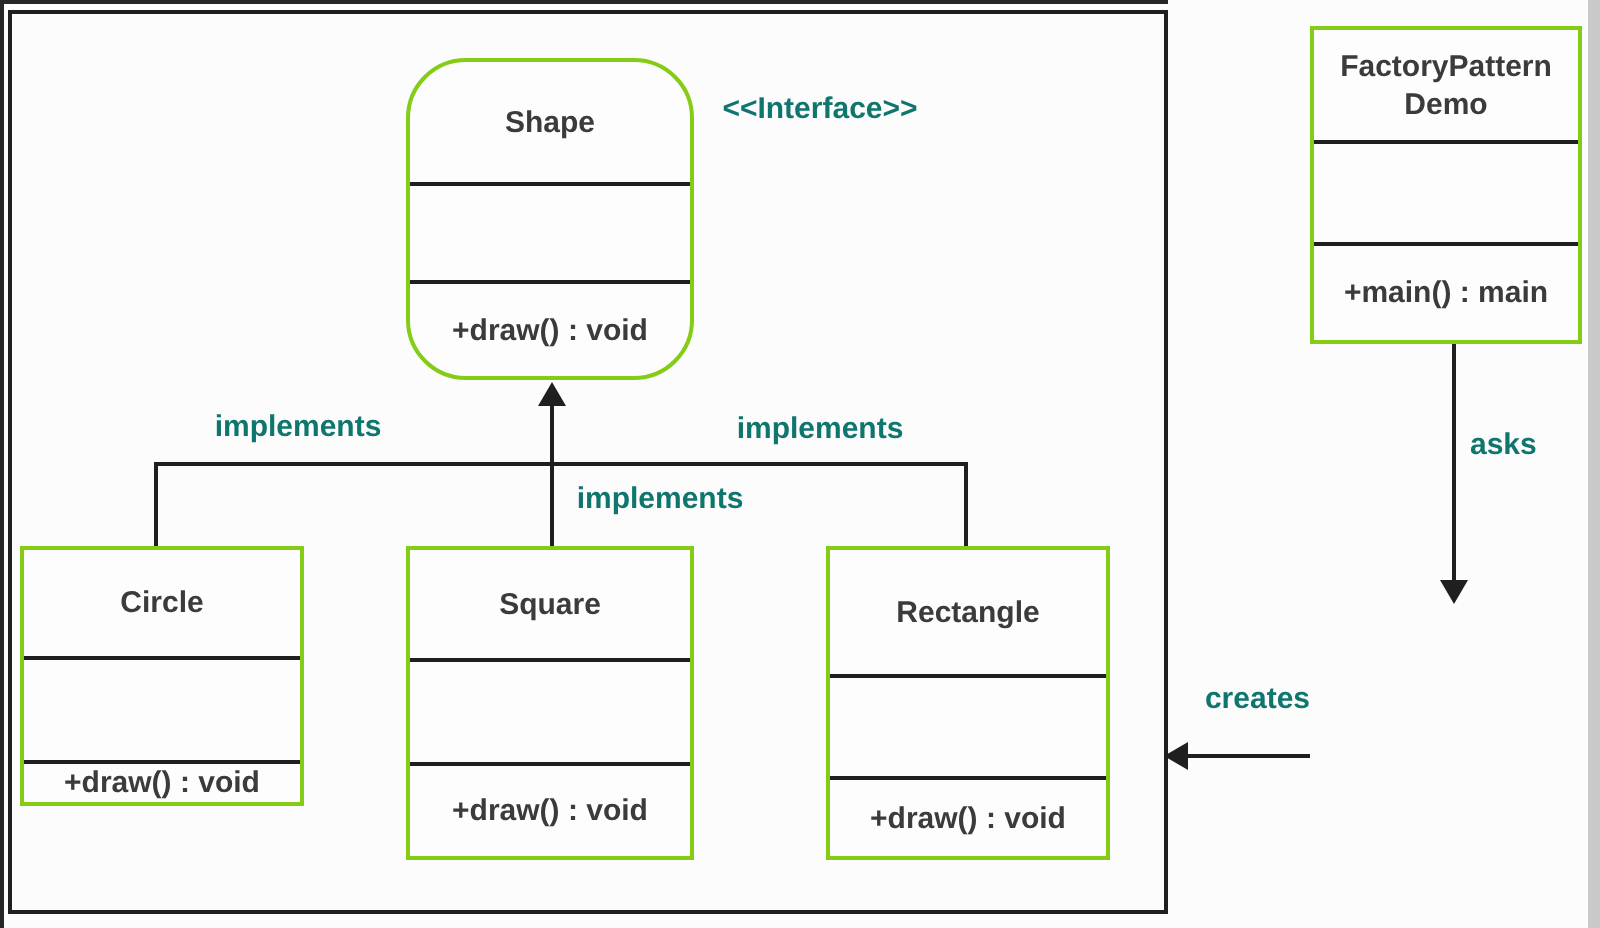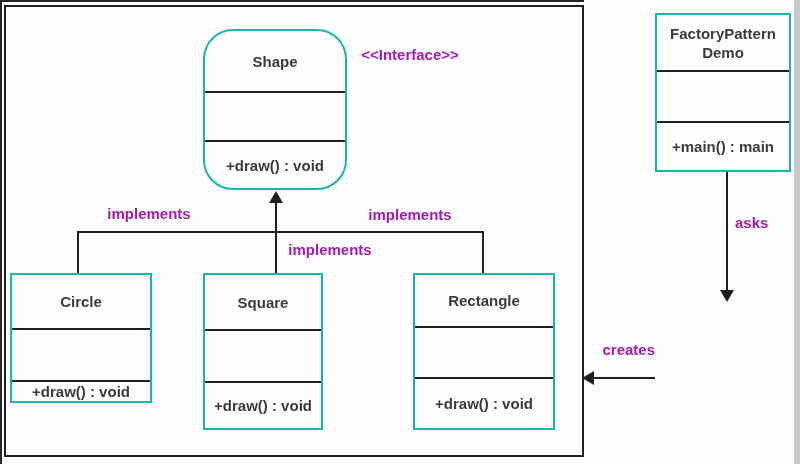--- a/index.html
+++ b/index.html
@@ -16,35 +16,35 @@
   }
   
   .edge-top{position:absolute;left:0;top:0;width:584px;height:2px;background:#262626;}
   .edge-left{position:absolute;left:0;top:0;width:2px;height:464px;background:#262626;}
   .edge-right{position:absolute;left:794px;top:0;width:6px;height:464px;background:#c9c9c9;}
 
   .frame{
     position:absolute;border:2px solid #1f1f1f;background:transparent;
   }
   .uml-class{
-    position:absolute;border:2px solid #14b8a6;background:#fdfdfd;
+    position:absolute;border:2px solid #84cc16;background:#fdfdfd;
     display:flex;flex-direction:column;box-sizing:border-box;
     font-weight:bold;color:#3b3b3b;
   }
   .compartment{
     box-sizing:border-box;
     display:flex;align-items:center;justify-content:center;
     text-align:center;font-size:15px;line-height:19px;
     padding:0 4px;
   }
   .compartment.divided{border-bottom:2px solid #1f1f1f;}
   .compartment.grow{flex:1;}
   .line{position:absolute;background:#1f1f1f;}
   .lbl{
-    position:absolute;font-size:15px;font-weight:bold;color:#a21caf;
+    position:absolute;font-size:15px;font-weight:bold;color:#0f766e;
     white-space:nowrap;
   }
   .arrow{position:absolute;width:0;height:0;}
   .arrow-up{border-left:7px solid transparent;border-right:7px solid transparent;border-bottom:12px solid #1f1f1f;}
   .arrow-down{border-left:7px solid transparent;border-right:7px solid transparent;border-top:12px solid #1f1f1f;}
   .arrow-left{border-top:7px solid transparent;border-bottom:7px solid transparent;border-right:12px solid #1f1f1f;}
   .stereotype{font-size:15px;font-weight:bold;}
 </style>
 </head>
 <body>
@@ -64,28 +64,28 @@
   </div>
 
   <div class="lbl stereotype" style="left:350px;top:46px;width:120px;text-align:center;">&lt;&lt;Interface&gt;&gt;</div>
 
   <div class="uml-class" style="left:10px;top:273px;width:142px;height:130px;">
     <div class="compartment divided" style="height:56px;">Circle</div>
     <div class="compartment divided" style="height:52px;"></div>
     <div class="compartment grow">+draw() : void</div>
   </div>
 
-  <div class="uml-class" style="left:203px;top:273px;width:120px;height:157px;">
+  <div class="uml-class" style="left:203px;top:273px;width:144px;height:157px;">
     <div class="compartment divided" style="height:56px;">Square</div>
     <div class="compartment divided" style="height:52px;"></div>
     <div class="compartment grow">+draw() : void</div>
   </div>
 
   <div class="uml-class" style="left:413px;top:273px;width:142px;height:157px;">
-    <div class="compartment divided" style="height:53px;">Rectangle</div>
+    <div class="compartment divided" style="height:64px;">Rectangle</div>
     <div class="compartment divided" style="height:51px;"></div>
     <div class="compartment grow">+draw() : void</div>
   </div>
 
   <div class="uml-class" style="left:655px;top:13px;width:136px;height:159px;">
     <div class="compartment divided" style="height:57px;">FactoryPattern Demo</div>
     <div class="compartment divided" style="height:51px;"></div>
     <div class="compartment grow">+main() : main</div>
   </div>
 

